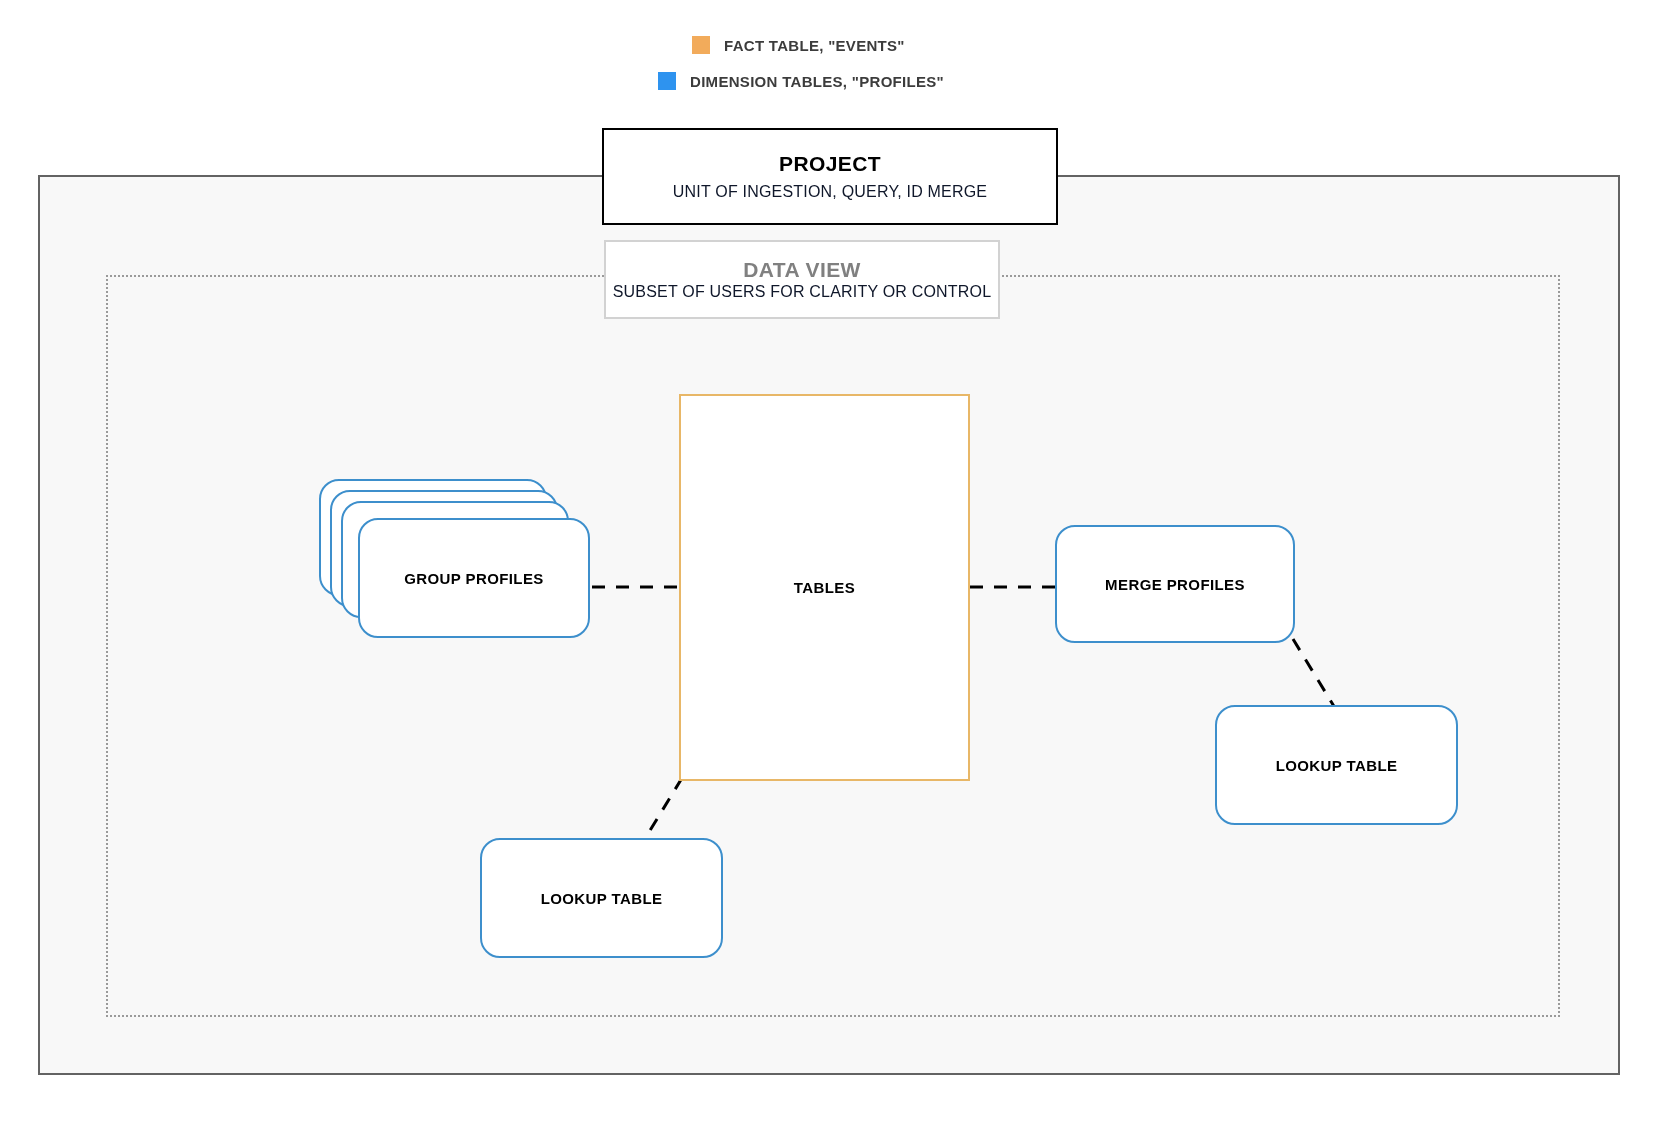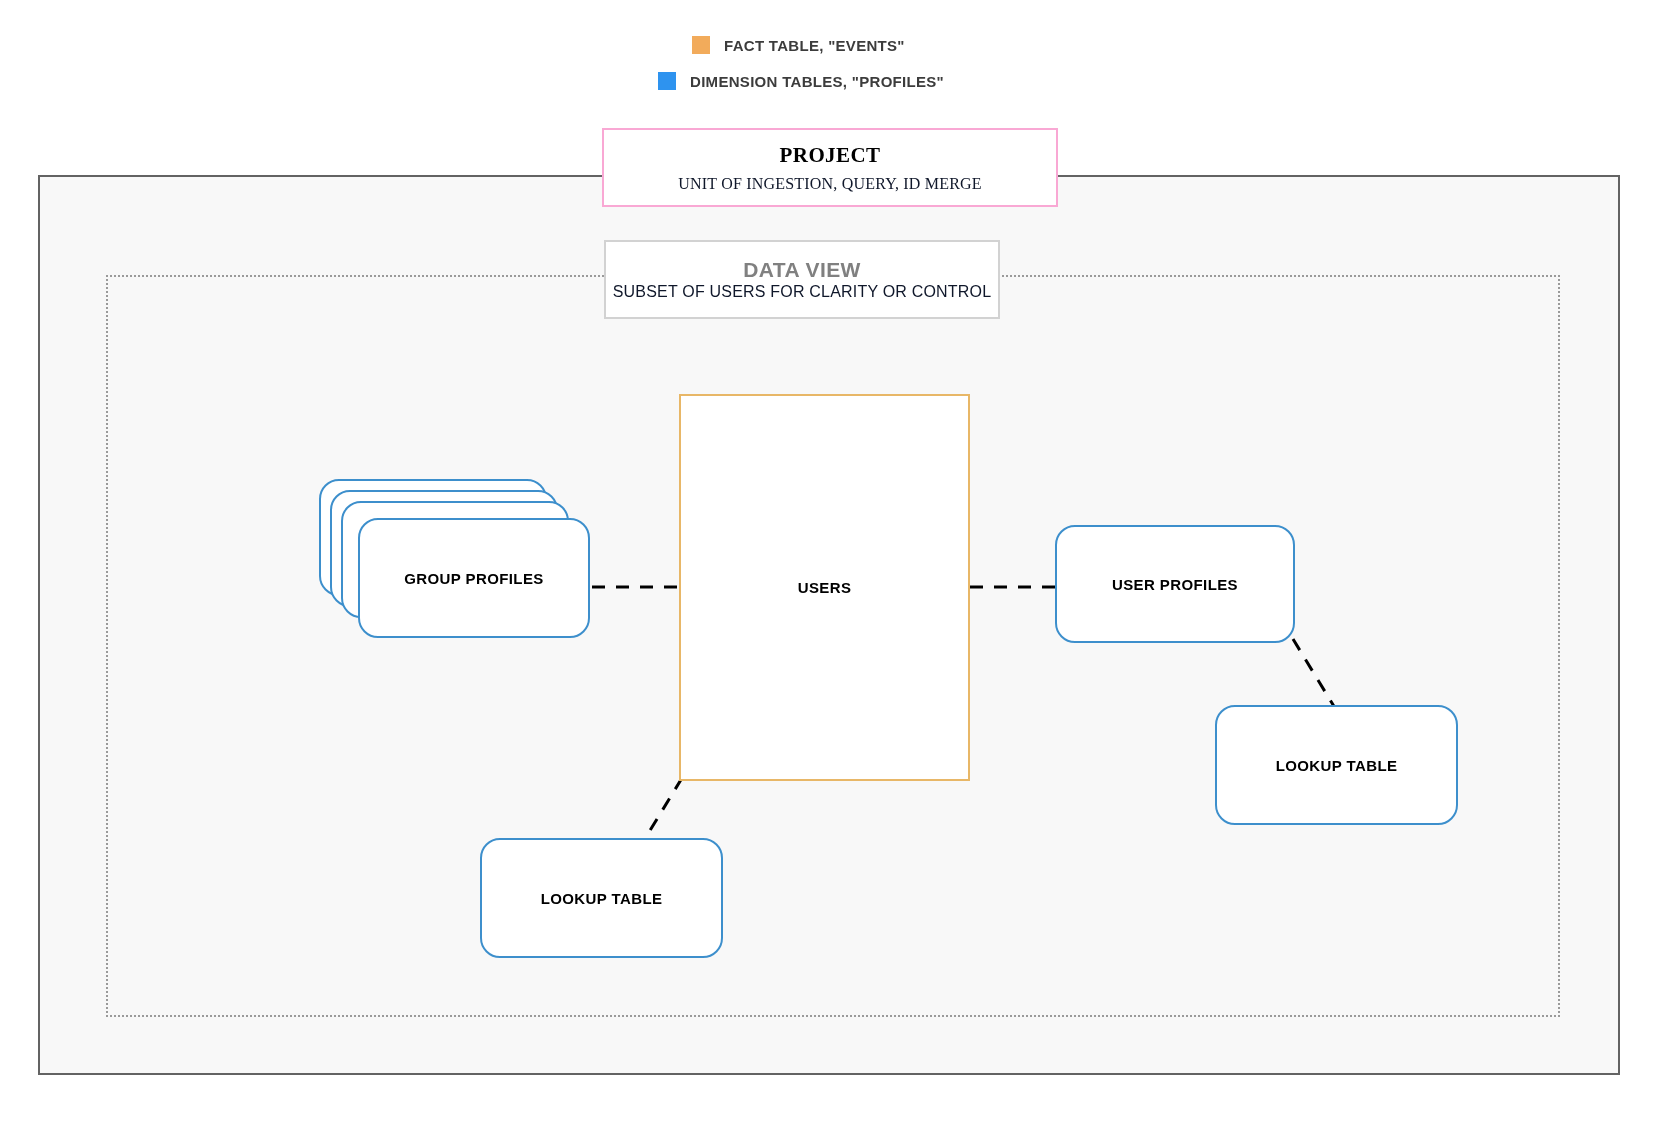--- a/index.html
+++ b/index.html
@@ -71,23 +71,22 @@
     text-align: center;
     display: flex;
     flex-direction: column;
     align-items: center;
     justify-content: center;
   }
   #project-box {
     left: 602px;
     top: 128px;
     width: 456px;
-    height: 79px;
-    border: 2px solid #f9a8d4;
-    font-family: Liberation Serif, serif;
+    height: 97px;
+    border: 2px solid #000000;
   }
   #project-box .hb-title {
     font-size: 21px;
     font-weight: bold;
     color: #000000;
     letter-spacing: 0.4px;
   }
   #project-box .hb-sub {
     font-size: 16px;
     color: #0f172a;
@@ -217,33 +216,33 @@
     <div class="hb-title">PROJECT</div>
     <div class="hb-sub">UNIT OF INGESTION, QUERY, ID MERGE</div>
   </div>
 
   <div class="header-box" id="dataview-box">
     <div class="hb-title">DATA VIEW</div>
     <div class="hb-sub">SUBSET OF USERS FOR CLARITY OR CONTROL</div>
   </div>
 
   <div class="entity" id="events-box">
-    <span class="entity-label">USERS</span>
+    <span class="entity-label">TABLES</span>
   </div>
 
   <div class="entity dim-box" id="group-profiles-card-1"></div>
   <div class="entity dim-box" id="group-profiles-card-2"></div>
   <div class="entity dim-box" id="group-profiles-card-3"></div>
 
   <div class="entity dim-box" id="group-profiles-box">
     <span class="entity-label">GROUP PROFILES</span>
   </div>
 
   <div class="entity dim-box" id="user-profiles-box">
-    <span class="entity-label">USER PROFILES</span>
+    <span class="entity-label">MERGE PROFILES</span>
   </div>
 
   <div class="entity dim-box" id="lookup-table-right-box">
     <span class="entity-label">LOOKUP TABLE</span>
   </div>
 
   <div class="entity dim-box" id="lookup-table-left-box">
     <span class="entity-label">LOOKUP TABLE</span>
   </div>
 

